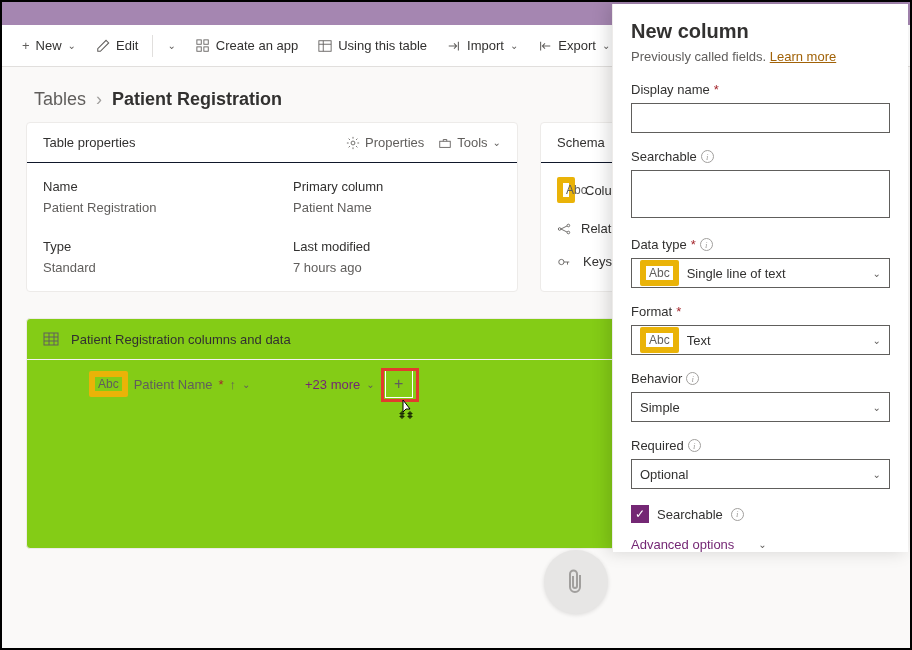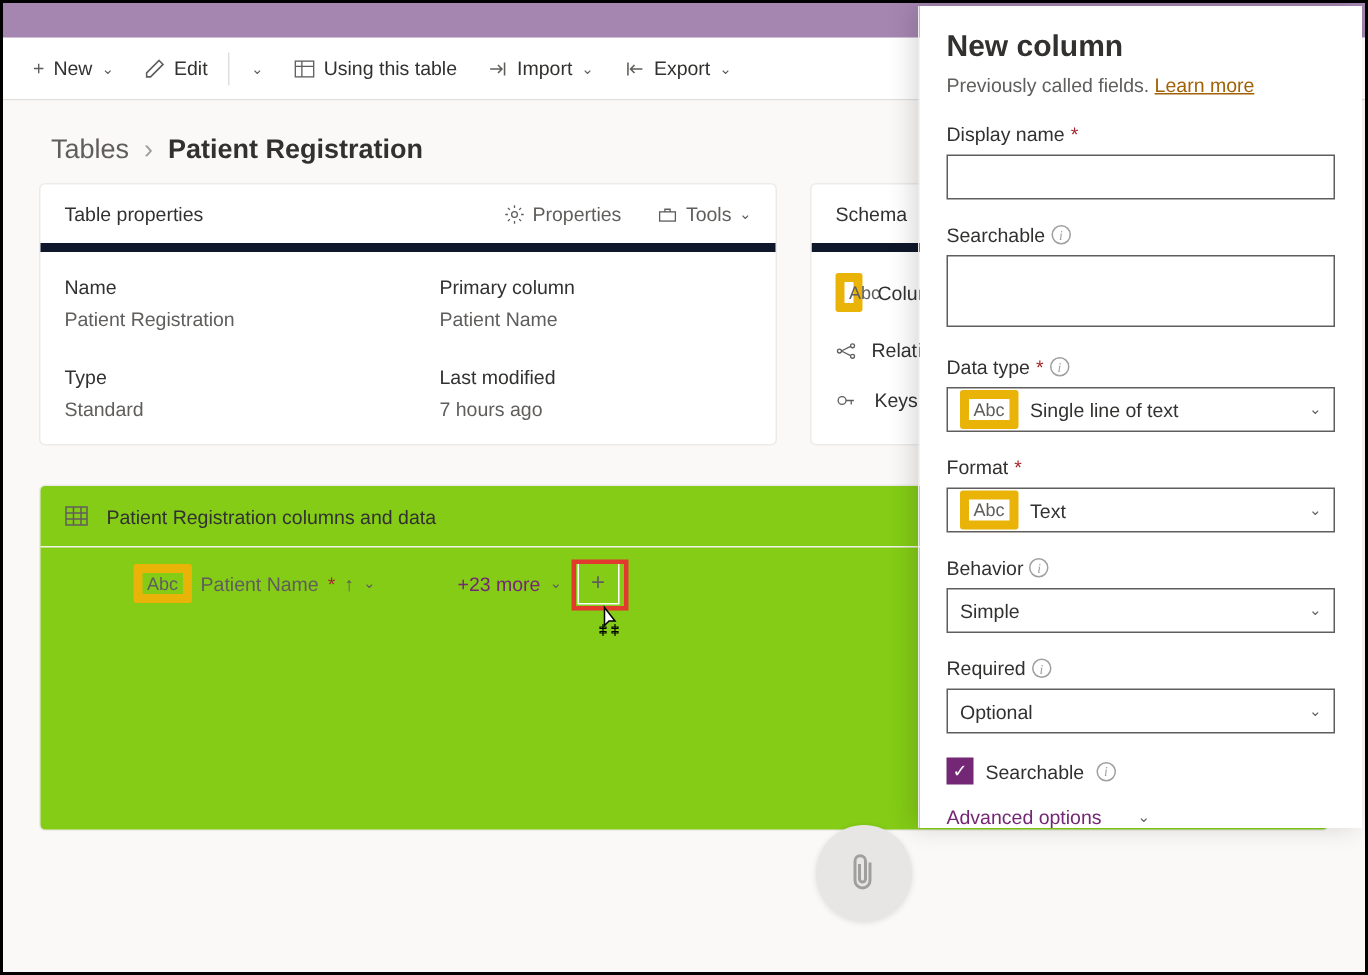--- a/index.html
+++ b/index.html
@@ -12,22 +12,22 @@
   .chev { font-size: 10px; color: #605e5c; }
 
   .content { padding: 22px 24px; background: #faf9f8; height: calc(650px - 23px - 42px - 4px); }
   .breadcrumb { display: flex; align-items: center; gap: 10px; font-size: 18px; margin-bottom: 12px; margin-left: 8px; }
   .breadcrumb .parent { color: #605e5c; }
   .breadcrumb .sep { color: #a19f9d; }
   .breadcrumb .current { color: #323130; font-weight: 600; }
 
   .cards-row { display: flex; gap: 22px; margin-bottom: 26px; }
   .card { background: #fff; border: 1px solid #edebe9; border-radius: 4px; }
-  .card .card-header { display: flex; align-items: center; justify-content: space-between; padding: 12px 16px; border-bottom: 6px solid #0f172a; font-size: 13px; }
-  .card .card-header .actions { display: flex; align-items: flex-start; gap: 24px; color: #605e5c; font-size: 13px; }
+  .card .card-header { display: flex; align-items: center; justify-content: space-between; padding: 12px 16px; border-bottom: 1px solid #0f172a; font-size: 13px; }
+  .card .card-header .actions { display: flex; align-items: flex-start; gap: 14px; color: #605e5c; font-size: 13px; }
   .card .card-header .actions span { display: flex; align-items: center; gap: 5px; }
   .props-card { flex: 0 0 492px; }
   .props-body { display: flex; padding: 16px; gap: 40px; }
   .props-col { display: flex; flex-direction: column; gap: 24px; }
   .props-col .lbl { color: #323130; font-size: 13px; }
   .props-col .val { color: #605e5c; font-size: 13px; margin-top: -18px; }
 
   .schema-card { flex: 0 0 100px; overflow: hidden; }
   .schema-body { padding: 14px 16px; display: flex; flex-direction: column; gap: 18px; }
   .schema-row { display: flex; align-items: center; gap: 10px; color: #323130; font-size: 13px; }
@@ -83,20 +83,31 @@
     <span class="icon">
       <svg width="14" height="14" viewBox="0 0 16 16">
           <path d="M11.5 1.5l3 3L5 14H2v-3L11.5 1.5z" fill="none" stroke="#605e5c" stroke-width="1.2"></path>
         </svg>
     </span>
     <span>Edit</span>
   </div>
   <div class="toolbar-divider"></div>
   <div class="toolbar-item">
     <span class="chev">⌄</span>
+  </div>
+  <div class="toolbar-item">
+    <span class="icon">
+      <svg width="14" height="14" viewBox="0 0 16 16">
+          <rect x="1" y="1" width="5" height="5" fill="none" stroke="#605e5c"></rect>
+          <rect x="9" y="1" width="5" height="5" fill="none" stroke="#605e5c"></rect>
+          <rect x="1" y="9" width="5" height="5" fill="none" stroke="#605e5c"></rect>
+          <rect x="9" y="9" width="5" height="5" fill="none" stroke="#605e5c"></rect>
+        </svg>
+    </span>
+    <span>Create an app</span>
   </div>
   <div class="toolbar-item">
     <span class="icon">
       <svg width="14" height="14" viewBox="0 0 16 16">
           <rect x="1" y="2" width="14" height="12" fill="none" stroke="#605e5c"></rect>
           <line x1="1" y1="6" x2="15" y2="6" stroke="#605e5c"></line>
           <line x1="6" y1="2" x2="6" y2="14" stroke="#605e5c"></line>
         </svg>
     </span>
     <span>Using this table</span>

